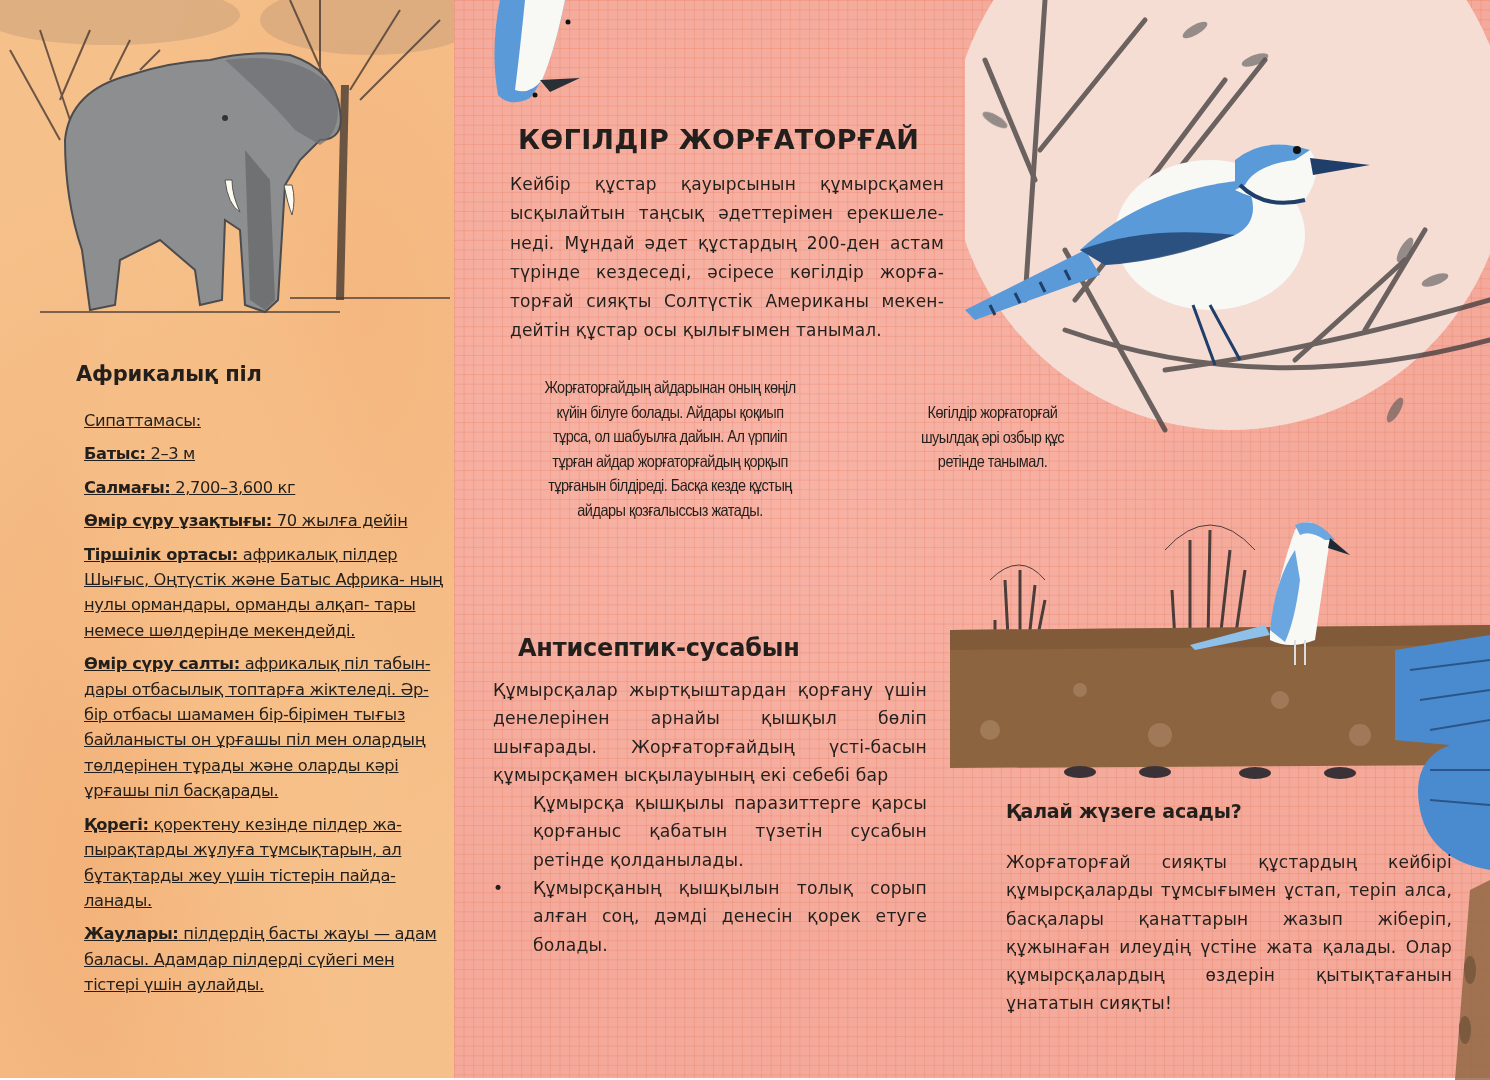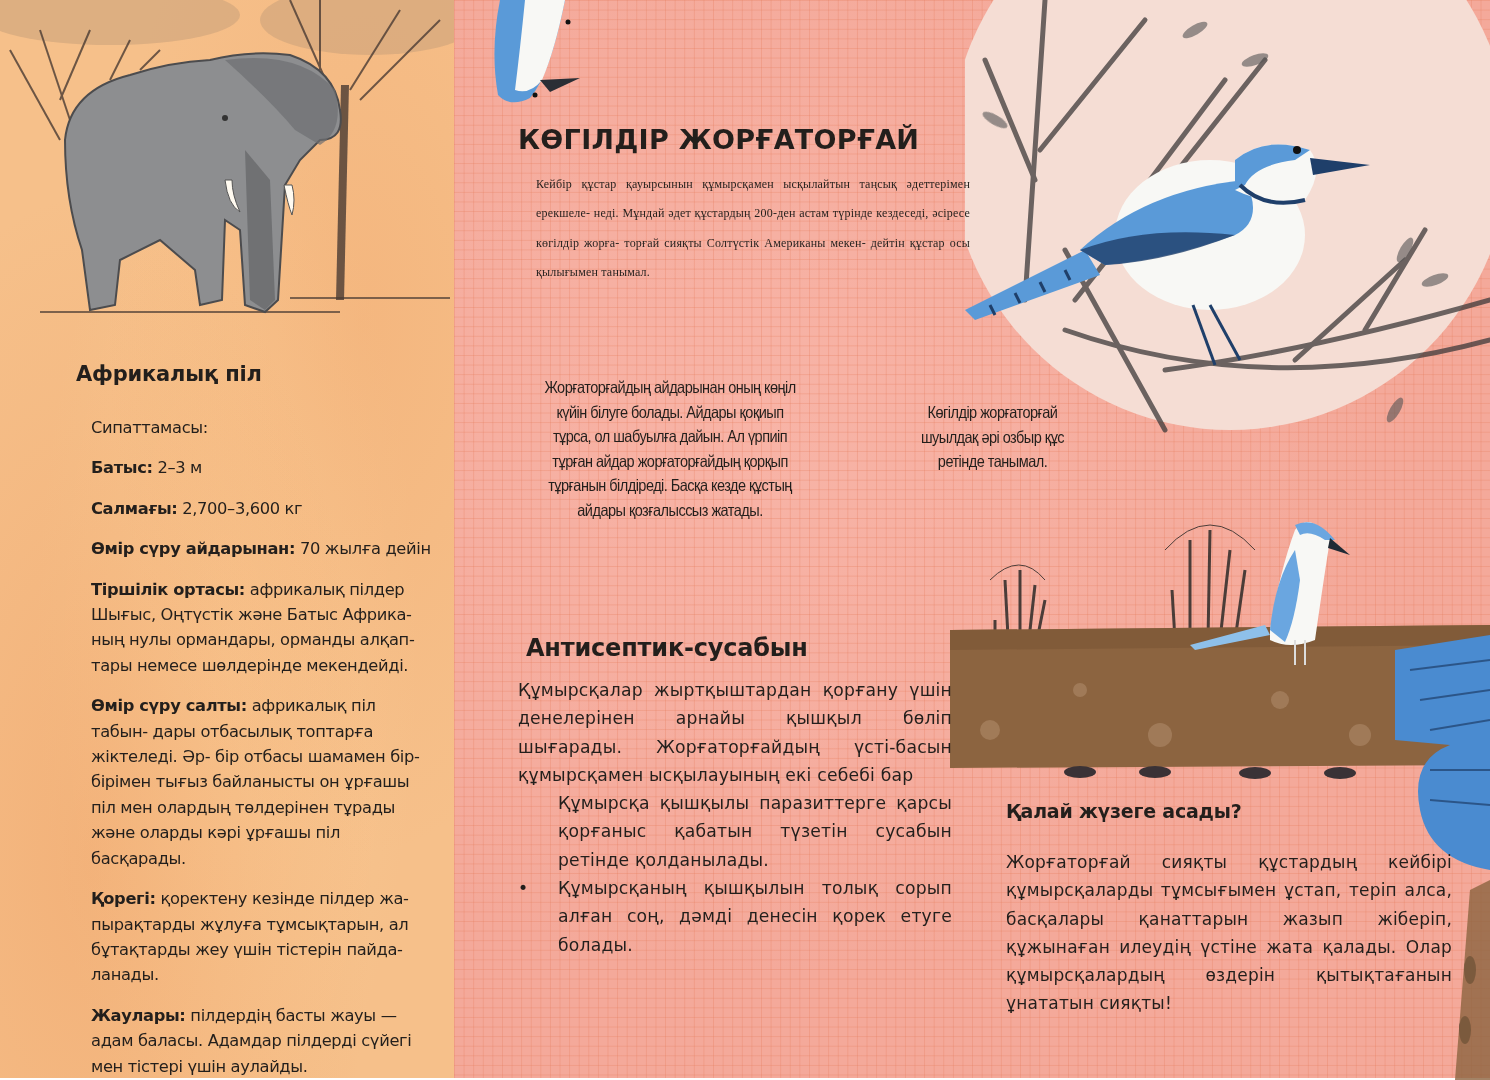--- a/index.html
+++ b/index.html
@@ -20,60 +20,59 @@
   .elephant-art { position: absolute; left: 0; top: 0; width: 454px; height: 320px; }
 
   .elephant-title {
     position: absolute; left: 76px; top: 362px;
     font-size: 21px; font-weight: bold; letter-spacing: -0.2px;
   }
   .elephant-body {
     position: absolute; left: 76px; top: 400px; width: 376px;
     font-size: 16.3px; line-height: 25.4px; letter-spacing: -0.35px;
   }
-  .elephant-body p { margin: 15px; }
+  .elephant-body p { margin: 8px; text-decoration: underline; }
   .elephant-body .label { font-weight: bold; }
 
   
   .page-right {
     position: absolute; left: 454px; top: 0; width: 1036px; height: 1078px;
     background-color: #f4a99a;
     background-image:
       linear-gradient(rgba(232,130,100,0.35) 1px, transparent 1px),
       linear-gradient(90deg, rgba(232,130,100,0.35) 1px, transparent 1px),
       radial-gradient(ellipse at 30% 40%, rgba(255,200,190,0.35), transparent 60%);
     background-size: 9.6px 9.6px, 9.6px 9.6px, 100% 100%;
     overflow: hidden;
   }
   .art { position: absolute; }
 
   .main-title {
     position: absolute; left: 518px; top: 124px;
     font-size: 27px; font-weight: bold; letter-spacing: 0.3px;
   }
   .intro {
-    position: absolute; left: 536px; top: 170px; width: 434px;
-    font-size: 12px; line-height: 29.3px; text-align: justify; text-align-last: left;
+    position: absolute; left: 510px; top: 170px; width: 434px;
+    font-size: 17px; line-height: 29.3px; text-align: justify; text-align-last: left;
     letter-spacing: 0.2px;
-    font-family: Liberation Serif, serif;
   }
   .caption {
     position: absolute; font-family: "Liberation Sans", "DejaVu Sans", sans-serif;
     font-size: 16.5px; line-height: 24.6px; text-align: center; letter-spacing: -0.6px;
     transform: scaleX(0.88); transform-origin: center top;
   }
   .caption-1 { left: 520px; top: 375px; width: 300px; }
   .caption-2 { left: 905px; top: 400px; width: 175px; }
 
   .section-title {
     position: absolute; font-size: 24px; font-weight: bold; letter-spacing: -0.2px;
   }
-  .sec2-title { left: 518px; top: 634px; margin-left: 8px; }
+  .sec2-title { left: 518px; top: 634px; }
   .sec2-body {
-    position: absolute; left: 518px; top: 676px; width: 434px;
+    position: absolute; left: 493px; top: 676px; width: 434px;
     font-size: 17.2px; line-height: 28.3px; text-align: justify; letter-spacing: 0.2px;
   }
   .sec2-body .para { text-align: justify; }
   .bullets { list-style: none; }
   .bullets li { position: relative; padding-left: 40px; text-align: justify; }
   .bullets li .dot {
     position: absolute; left: 0; top: 0; width: 40px;
   }
   .bullets li.first { padding-left: 40px; }
 
@@ -118,21 +117,21 @@
       <path d="M284 185 Q288 205 292 215 Q296 200 292 185 Z" fill="#fffaf0" stroke="#555" stroke-width="1"></path>
       <circle cx="225" cy="118" r="3" fill="#333"></circle>
     </g>
   </svg>
 
   <h2 class="elephant-title">Африкалық піл</h2>
   <div class="elephant-body">
     <p>Сипаттамасы:</p>
     <p><span class="label">Батыс:</span><span> 2–3 м</span></p>
     <p><span class="label">Салмағы:</span><span> 2,700–3,600 кг</span></p>
-    <p><span class="label">Өмір сүру айдарынан:</span><span> 70 жылға дейін</span></p>
+    <p><span class="label">Өмір сүру ұзақтығы:</span><span> 70 жылға дейін</span></p>
     <p><span class="label">Тіршілік ортасы:</span><span> африкалық пілдер Шығыс, Оңтүстік және Батыс Африка- ның нулы ормандары, орманды алқап- тары немесе шөлдерінде мекендейді.</span></p>
     <p><span class="label">Өмір сүру салты:</span><span> африкалық піл табын- дары отбасылық топтарға жіктеледі. Әр- бір отбасы шамамен бір-бірімен тығыз байланысты он ұрғашы піл мен олардың төлдерінен тұрады және оларды кәрі ұрғашы піл басқарады.</span></p>
     <p><span class="label">Қорегі:</span><span> қоректену кезінде пілдер жа- пырақтарды жұлуға тұмсықтарын, ал бұтақтарды жеу үшін тістерін пайда- ланады.</span></p>
     <p><span class="label">Жаулары:</span><span> пілдердің басты жауы — адам баласы. Адамдар пілдерді сүйегі мен тістері үшін аулайды.</span></p>
   </div>
 </section>
 
 <section class="page-right"></section>
 
 <svg class="art" style="left:480px; top:0; width:100px; height:110px;" viewBox="0 0 100 110">

